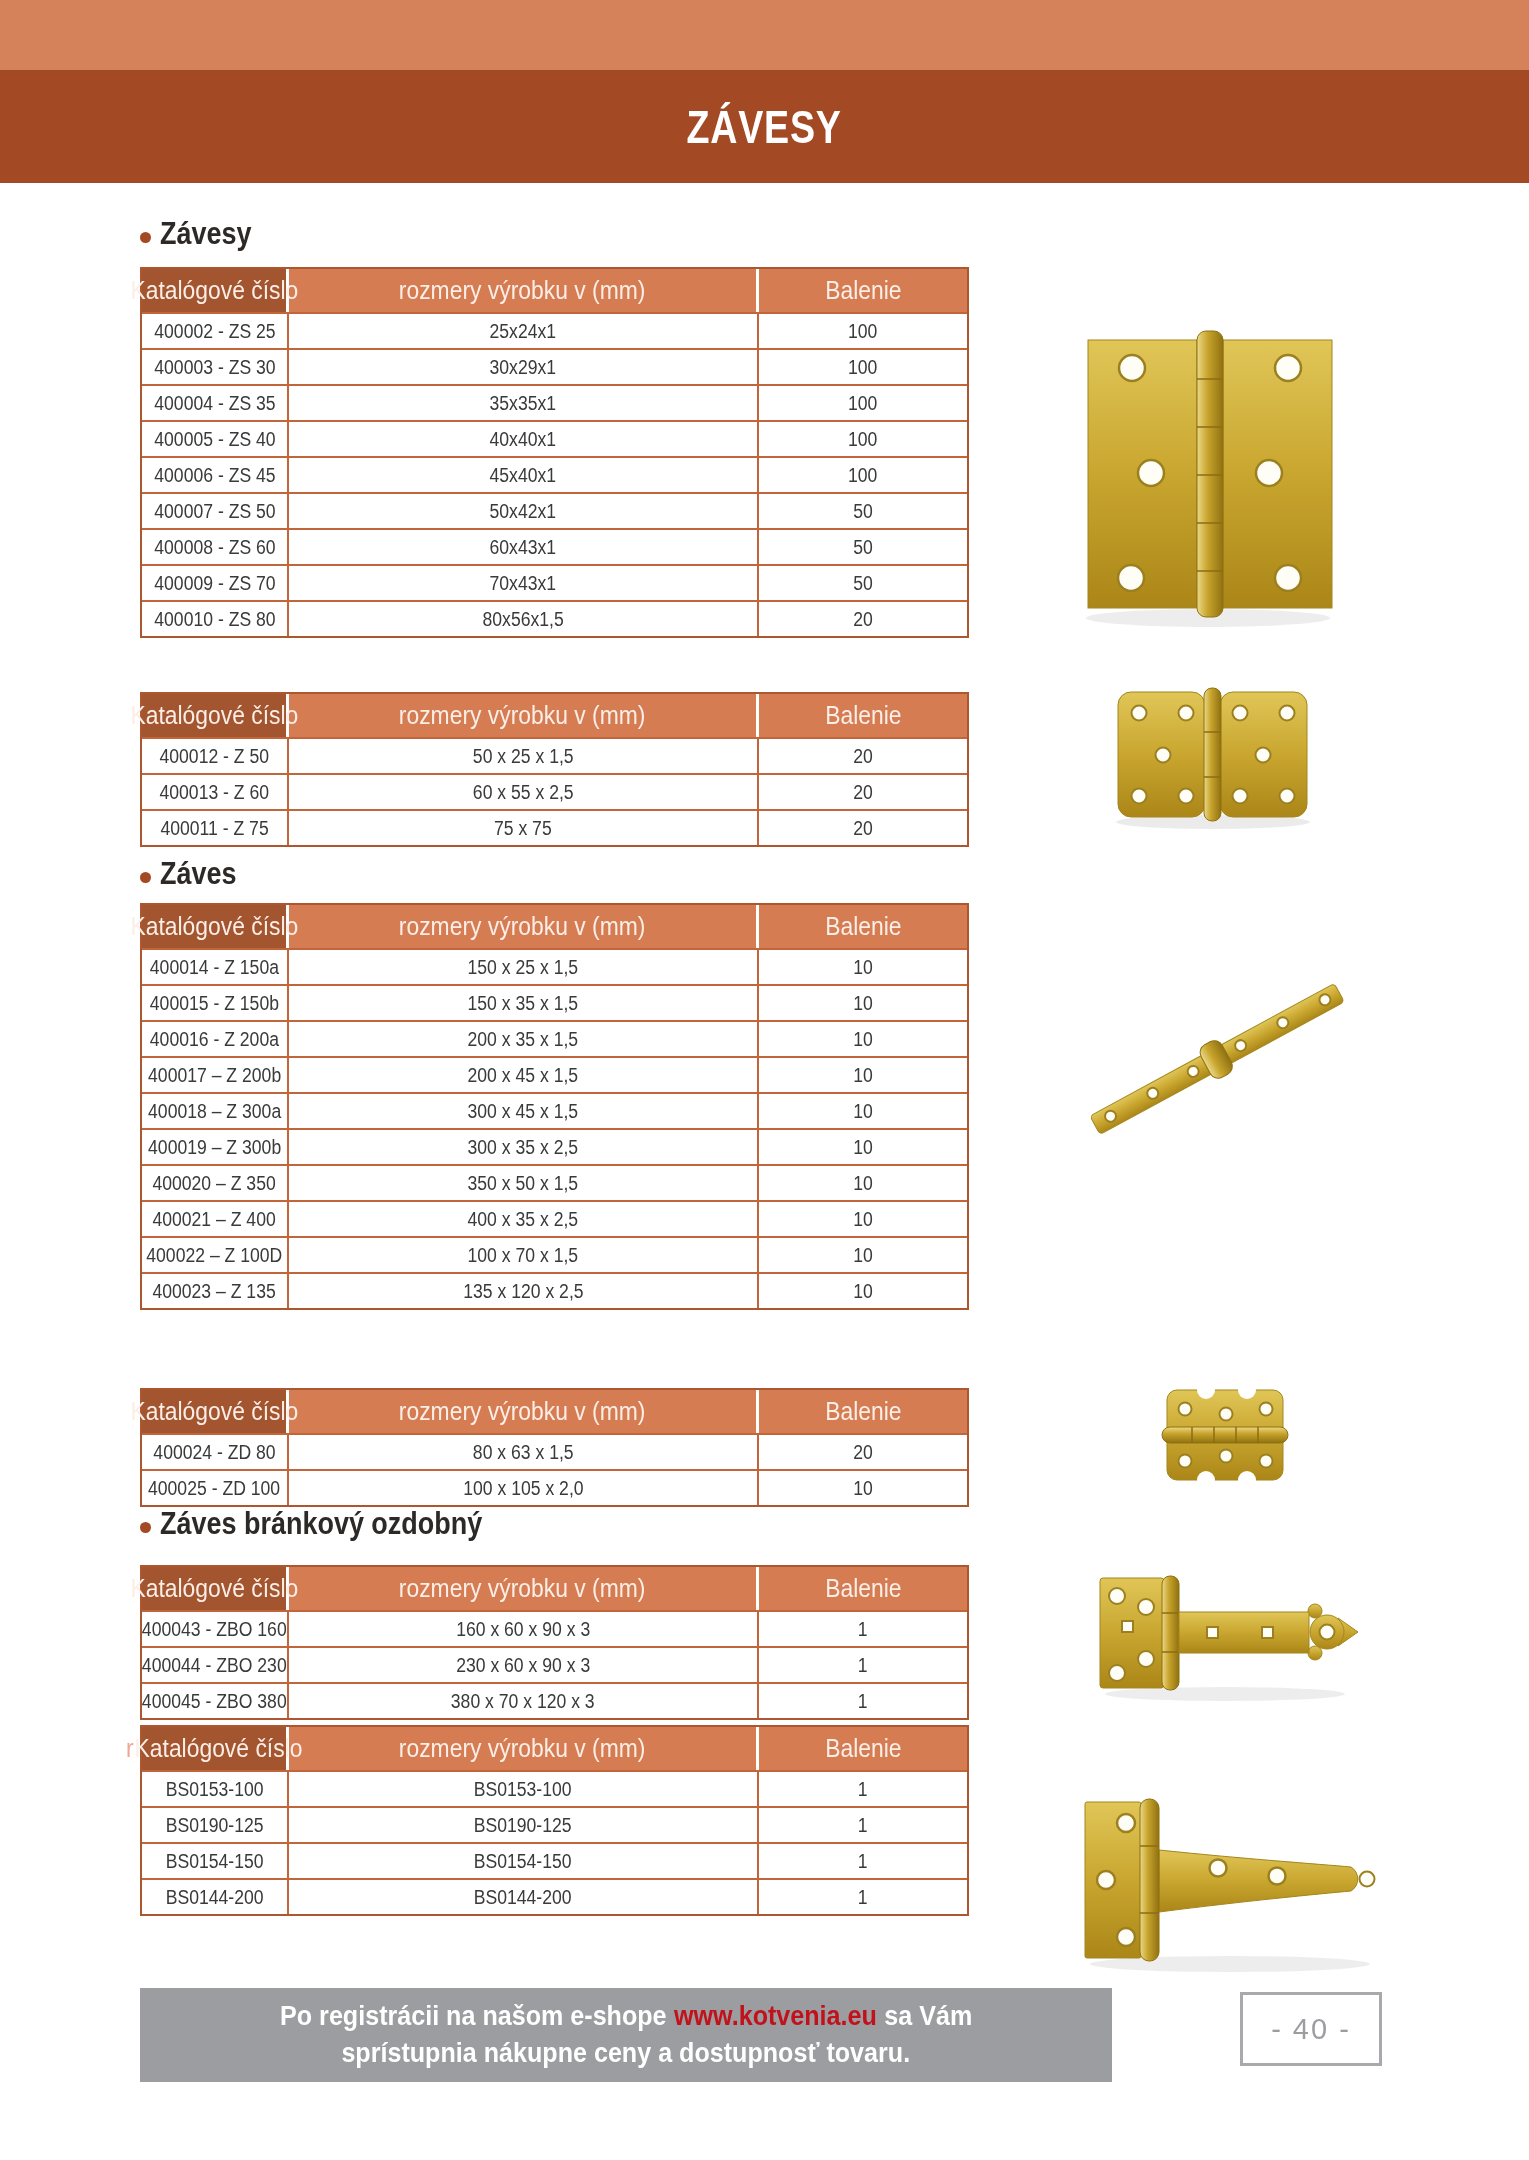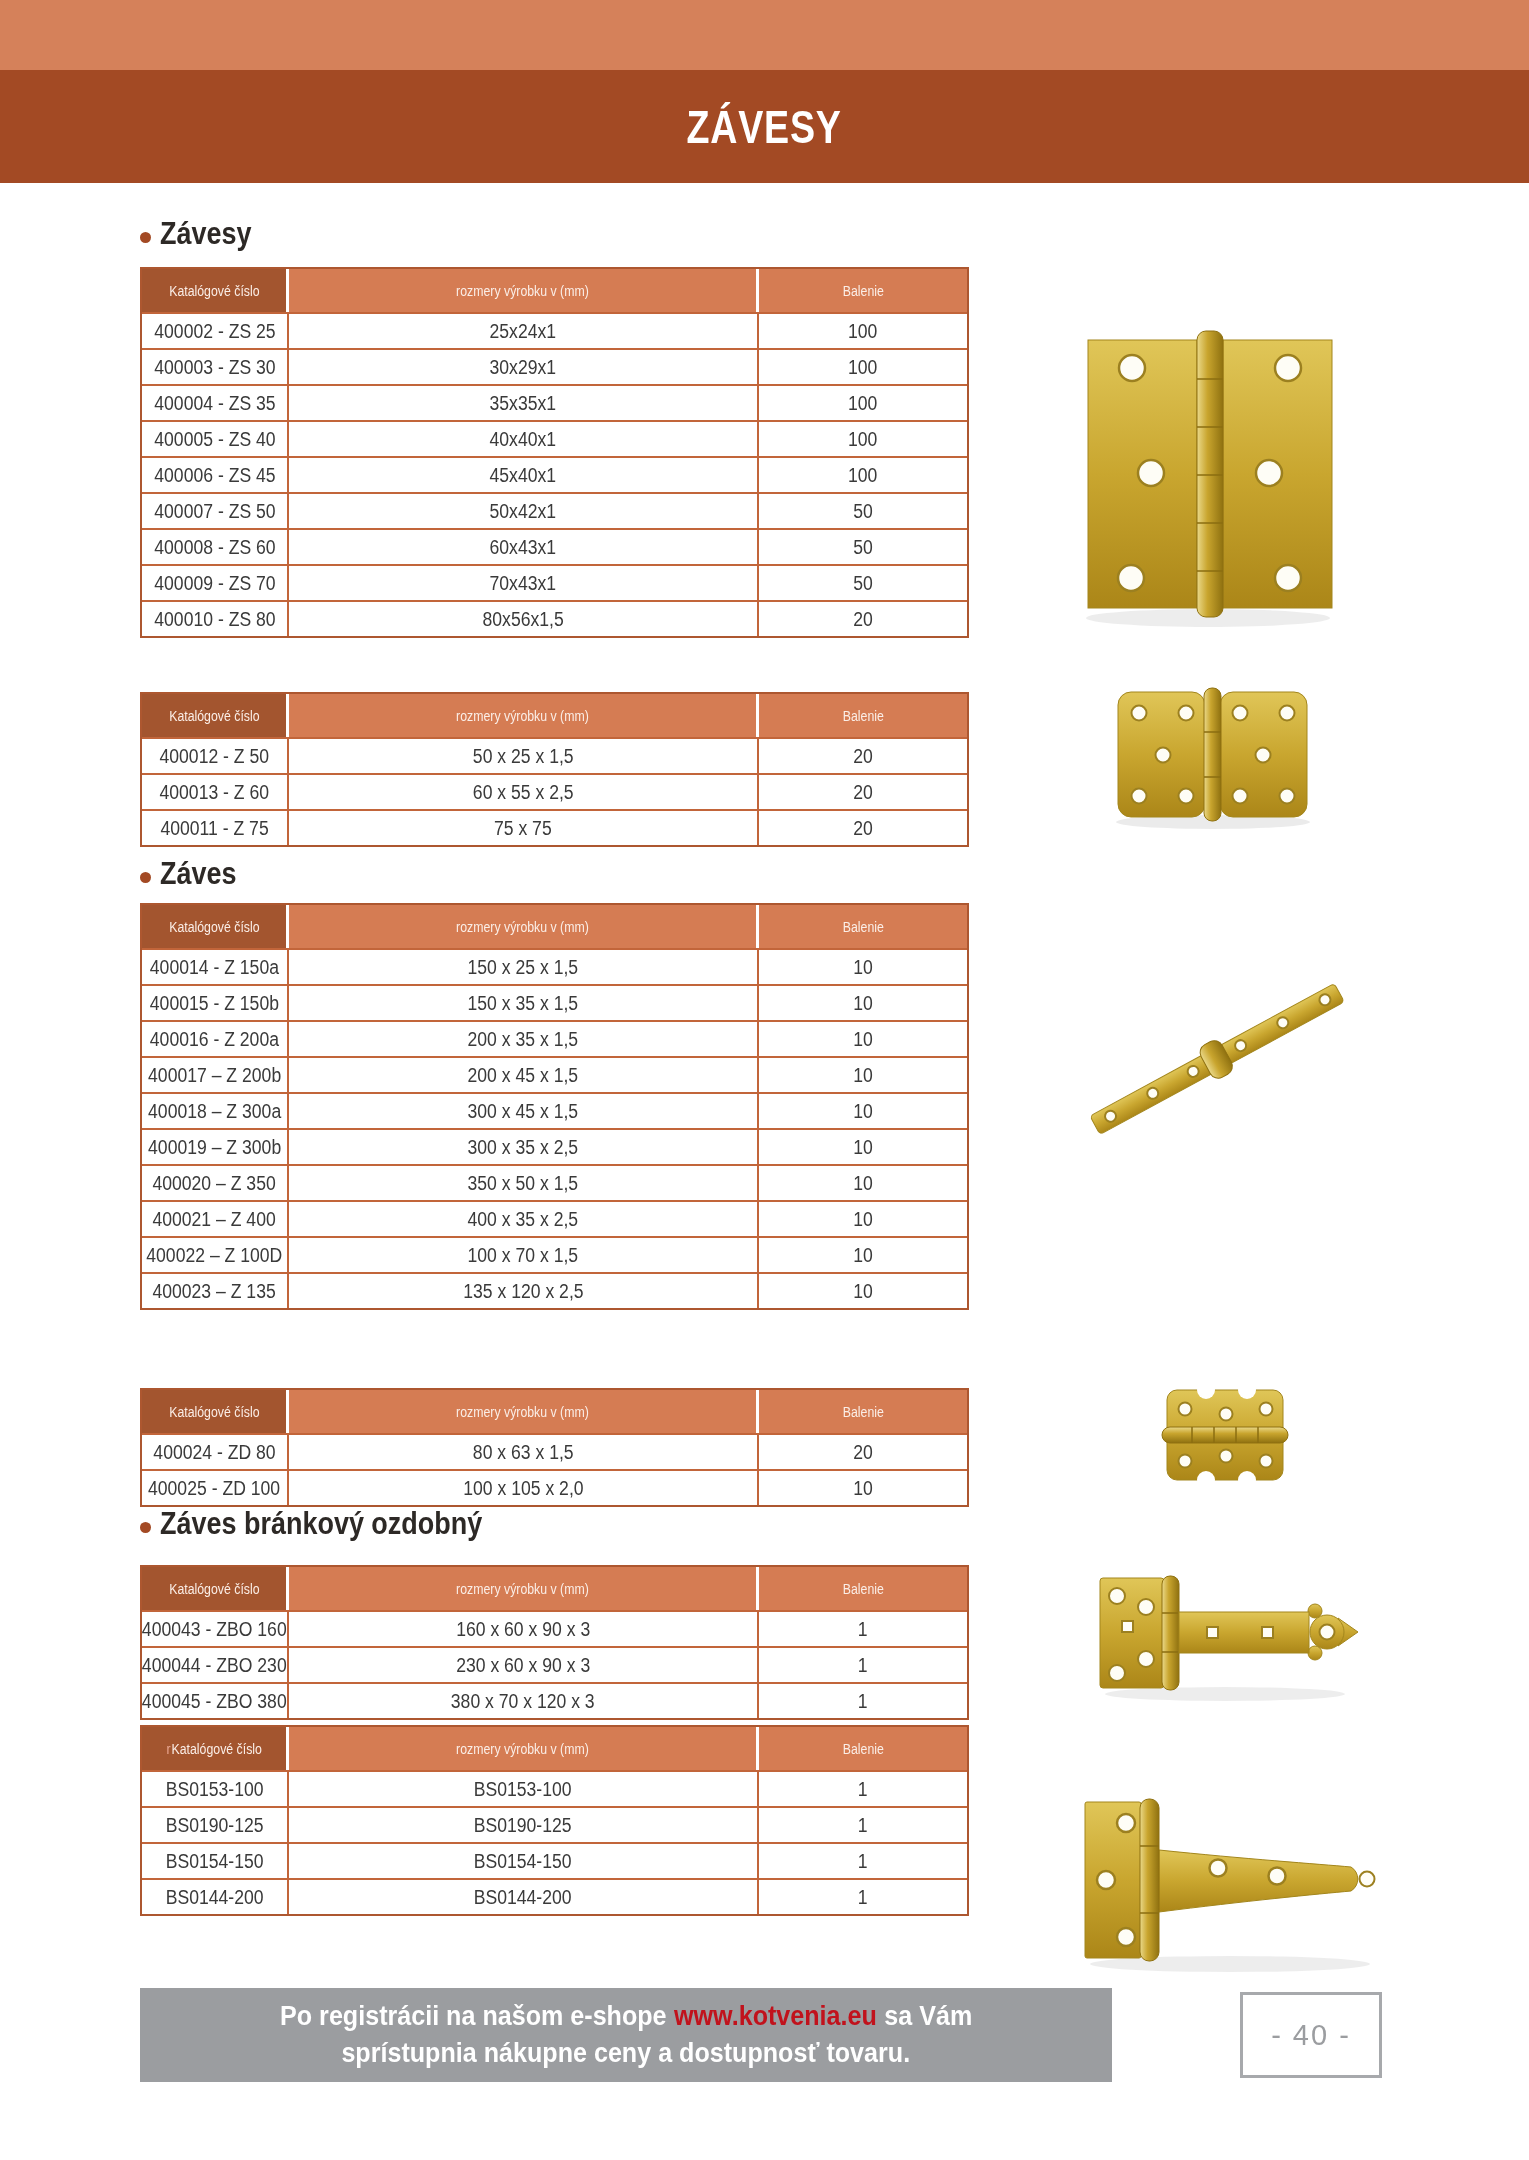--- a/index.html
+++ b/index.html
@@ -35,33 +35,33 @@
     display:flex;align-items:center;justify-content:center;
     box-sizing:border-box;color:#3a3a3a;font-size:20px;
   }
   .c1{width:147px;}
   .c2{width:470px;align-items:center;}
   .c3{flex:1;align-items:center;}
   .trow:not(.thead) .c1,.trow:not(.thead) .c2{border-right:2px solid var(--grid,#c2653a);}
   .thead .c1{background:var(--table_header_dark,#a3552f);}
   .thead .c2,.thead .c3{background:var(--table_header_light,#d57c53);}
   .thead .c1,.thead .c2{border-right:3px solid #fff;}
-  .thead .tcell{color:#fbeee7;font-size:14px;}
+  .thead .tcell{color:#fbeee7;font-size:26px;}
   .cx{display:inline-block;transform:scaleX(.88);transform-origin:center;white-space:nowrap;}
   .hpfx{color:#eba893;margin-right:1px;}
   
   .footer-bar{
     position:absolute;left:140px;top:1988px;width:972px;height:94px;
     background:var(--footer_gray,#9b9da0);display:flex;flex-direction:column;
     align-items:center;justify-content:center;color:#fff;font-weight:700;font-size:27px;line-height:37px;
   }
   .fline{display:inline-block;transform:scaleX(.93);transform-origin:center;white-space:nowrap;}
   .flink{color:var(--link_red,#c1121c);margin:0 8px;}
   .pagebox{
-    position:absolute;left:1240px;top:1992px;width:142px;height:86px;box-sizing:border-box;
+    position:absolute;left:1240px;top:1992px;width:142px;height:74px;box-sizing:border-box;
     background:#fff;border:3px solid #a7a9ac;display:flex;align-items:center;justify-content:center;
     color:var(--footer_gray,#9b9da0);font-size:29px;letter-spacing:2px;
   }
   .products{position:absolute;left:0;top:0;pointer-events:none;}
   .hole{fill:#fefdf6;stroke:#9c8020;stroke-width:2.5;}
   .holeS{fill:#fefdf6;stroke:#9c8020;stroke-width:2;}
   .plate{fill:url(#gBrassV);stroke:#a3861c;stroke-width:1;}
   .seg{stroke:#8a6e10;stroke-width:1.5;fill:none;}
 </style>
 </head>

